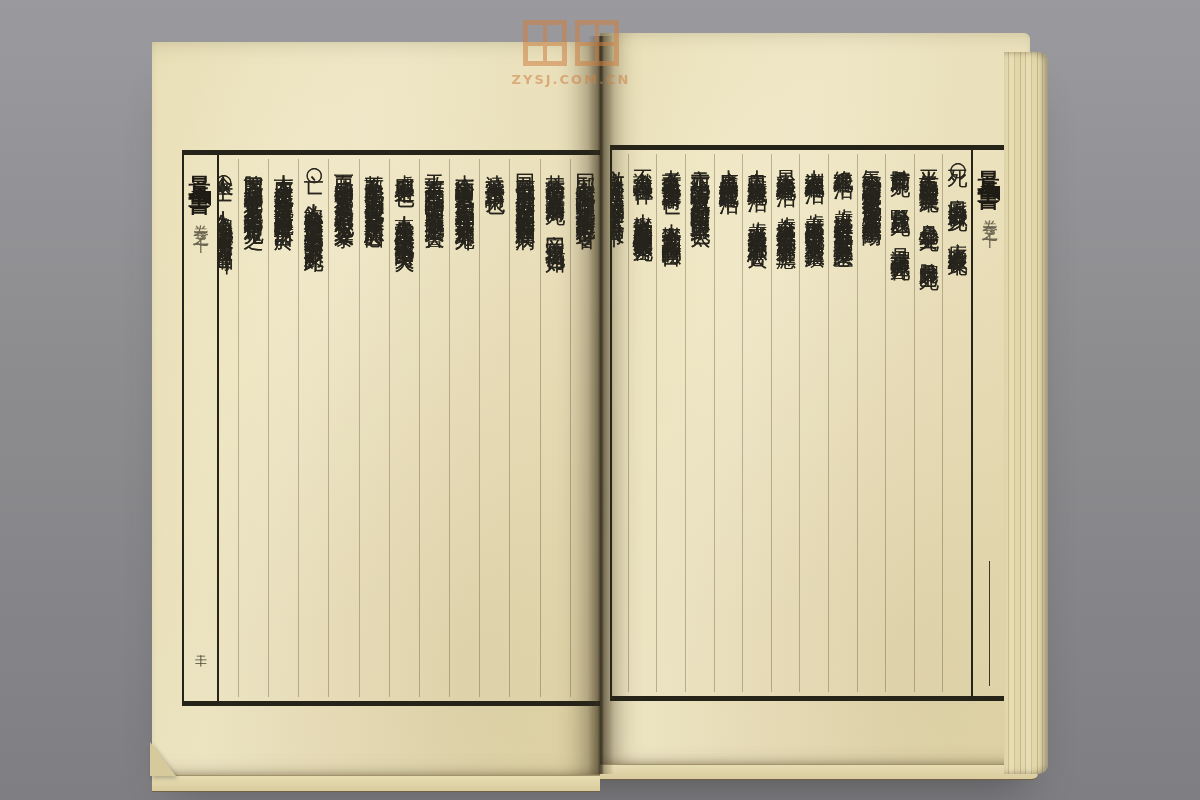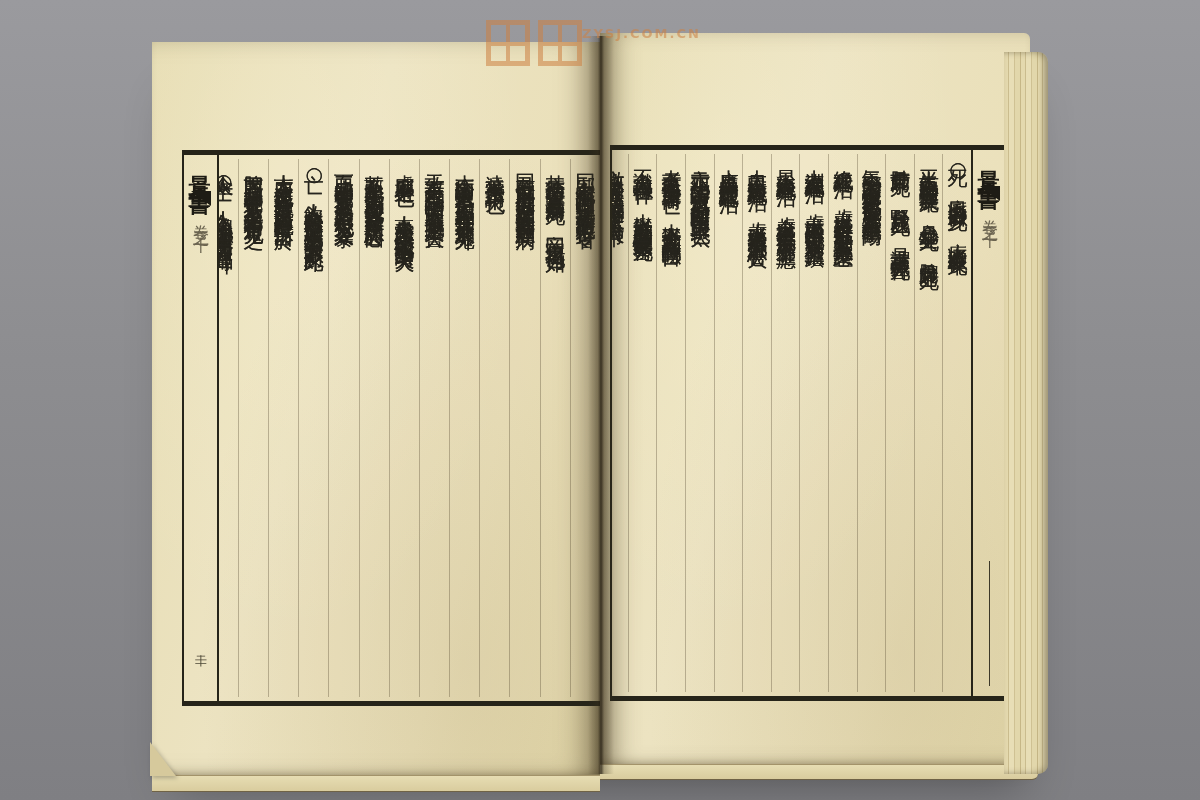--- a/index.html
+++ b/index.html
@@ -74,21 +74,21 @@
   .fishtail{width:0;height:0;border-top:15px solid #1e1c15;
             border-left:20px solid transparent;margin:10px 0 6px 0;}
   .banxin-volume{writing-mode:vertical-rl;font-size:16px;letter-spacing:4px;
                  color:#6b6450;}
   .banxin-line{width:1.5px;height:125px;background:#3c3829;margin-top:auto;margin-bottom:10px;}
   .banxin-pagenum{writing-mode:vertical-rl;font-size:12px;color:#4c4736;
                   letter-spacing:2px;margin-top:auto;margin-bottom:52px;}
 
   
   .watermark{position:absolute;left:486px;top:20px;width:170px;height:104px;
-             display:flex;flex-direction:row;align-items:flex-start;opacity:.55;
+             display:flex;flex-direction:column;align-items:center;opacity:.55;
              pointer-events:none;z-index:5;}
   .seal-row{display:flex;gap:8px;}
   .seal-glyph{width:44px;height:46px;border:5px solid #cd8143;box-sizing:border-box;
               position:relative;background:
                 linear-gradient(90deg,transparent 45%,#cd8143 45% 55%,transparent 55%),
                 linear-gradient(0deg,transparent 42%,#cd8143 42% 52%,transparent 52%);}
   .wm-text{margin-top:6px;font-family:"DejaVu Sans","Liberation Sans",sans-serif;
            font-size:13px;font-weight:bold;letter-spacing:2px;color:#cd8143;
            text-transform:uppercase;}
 </style>

